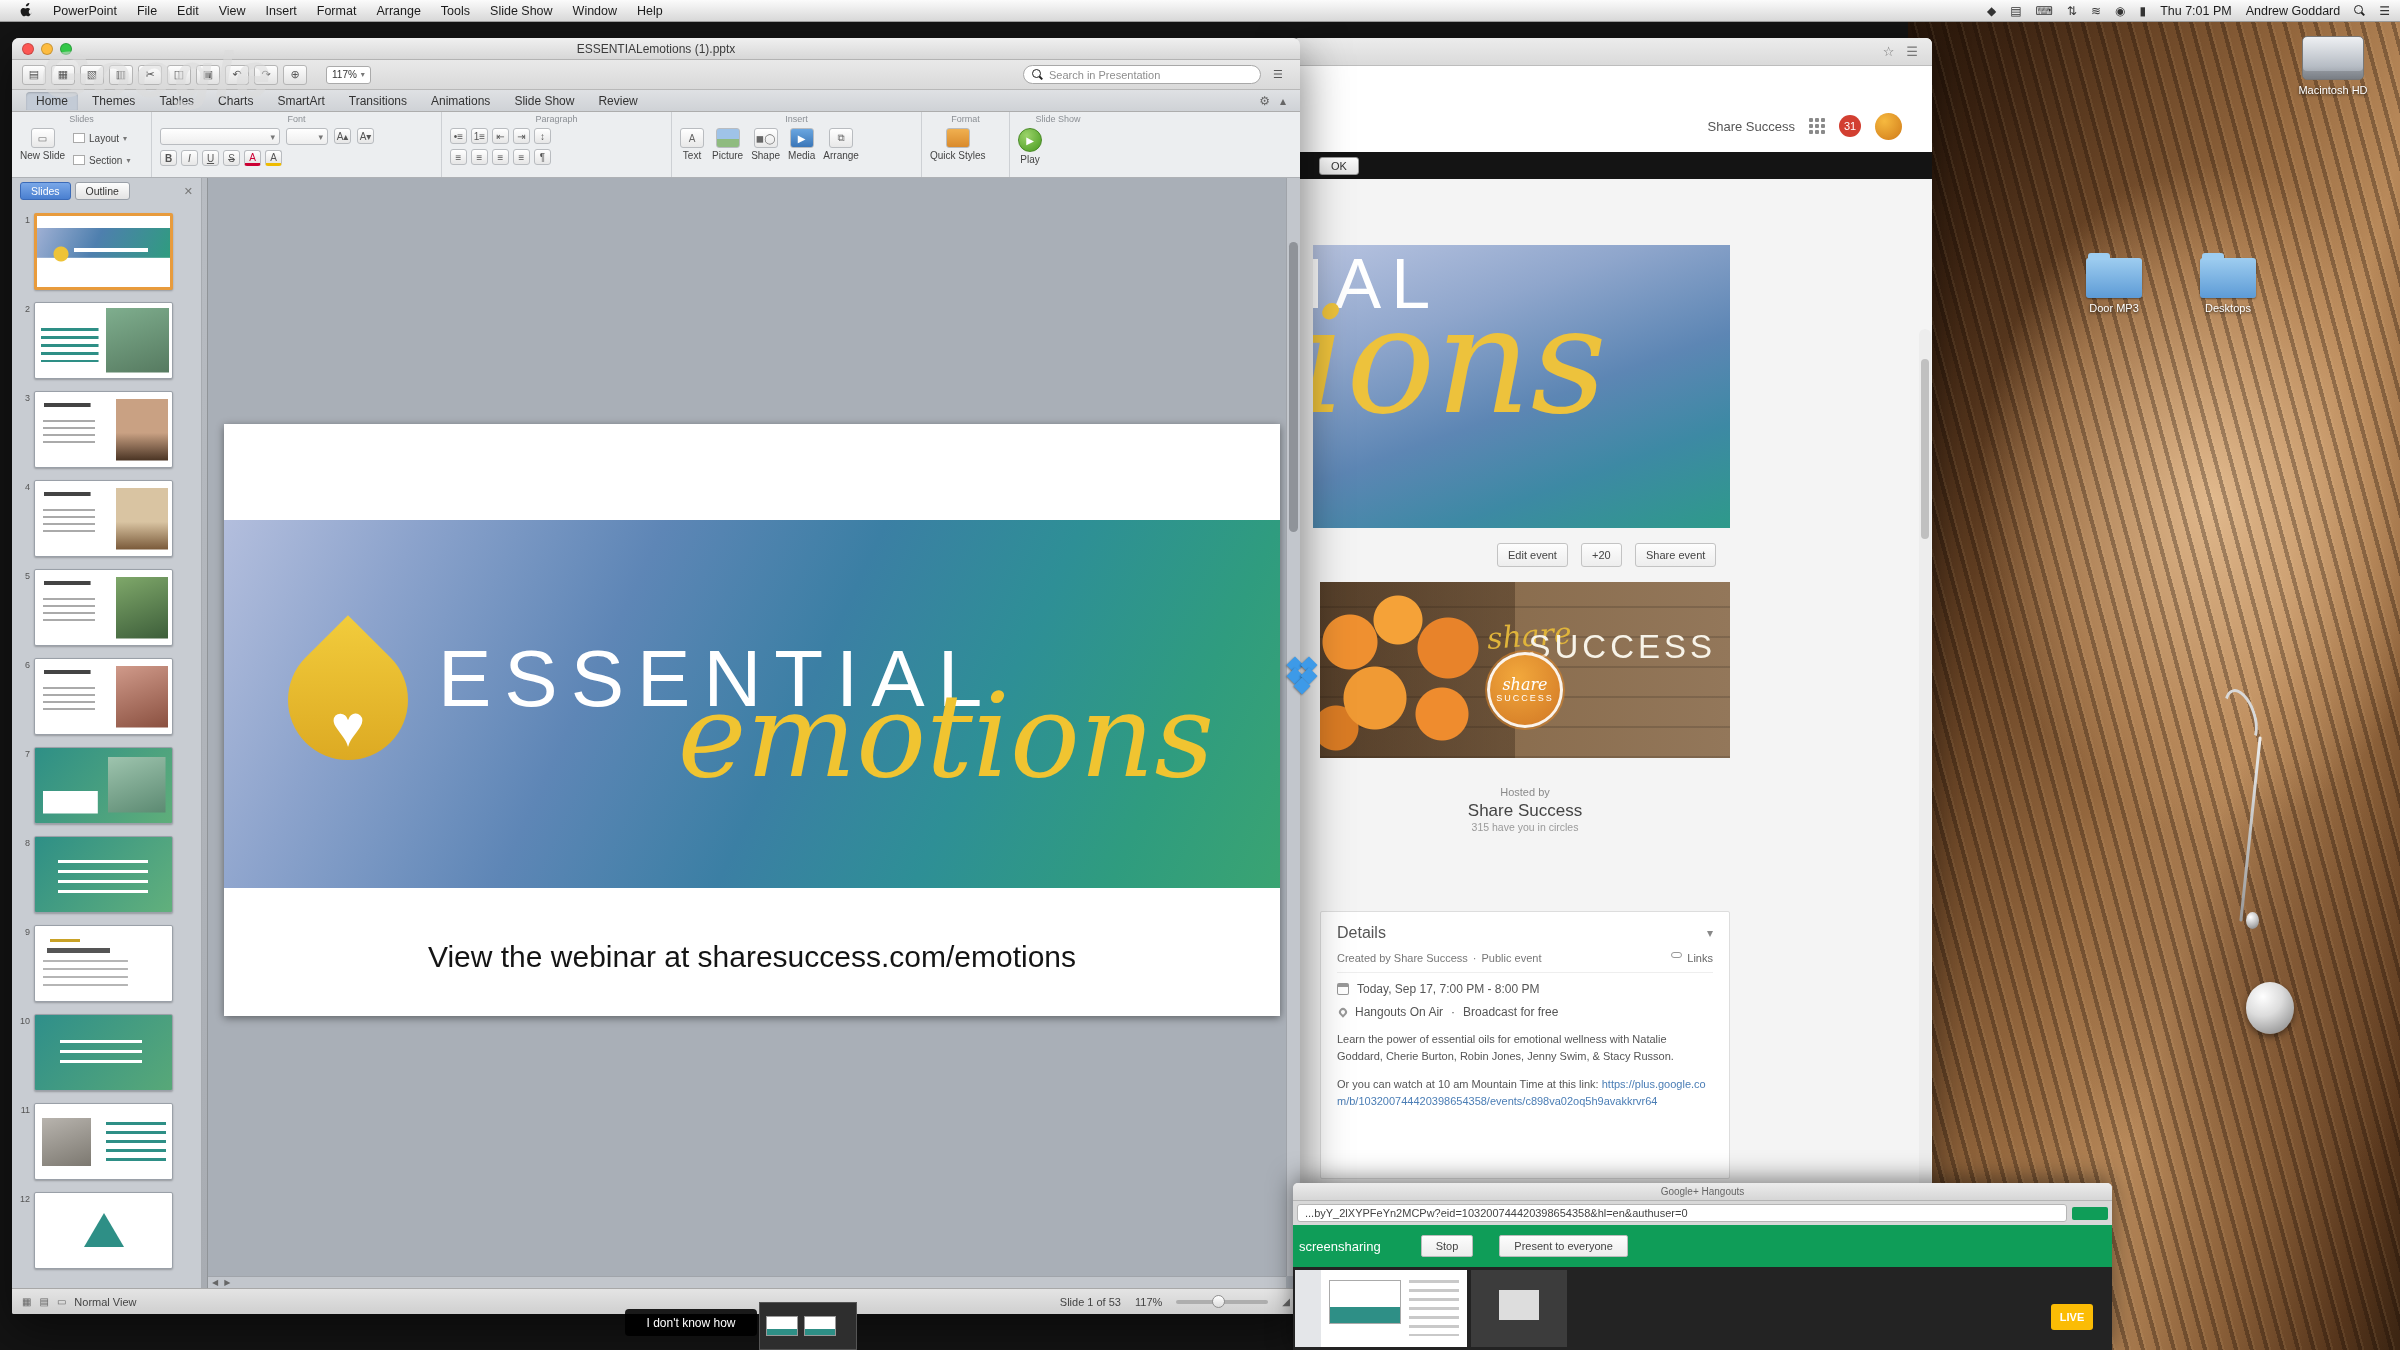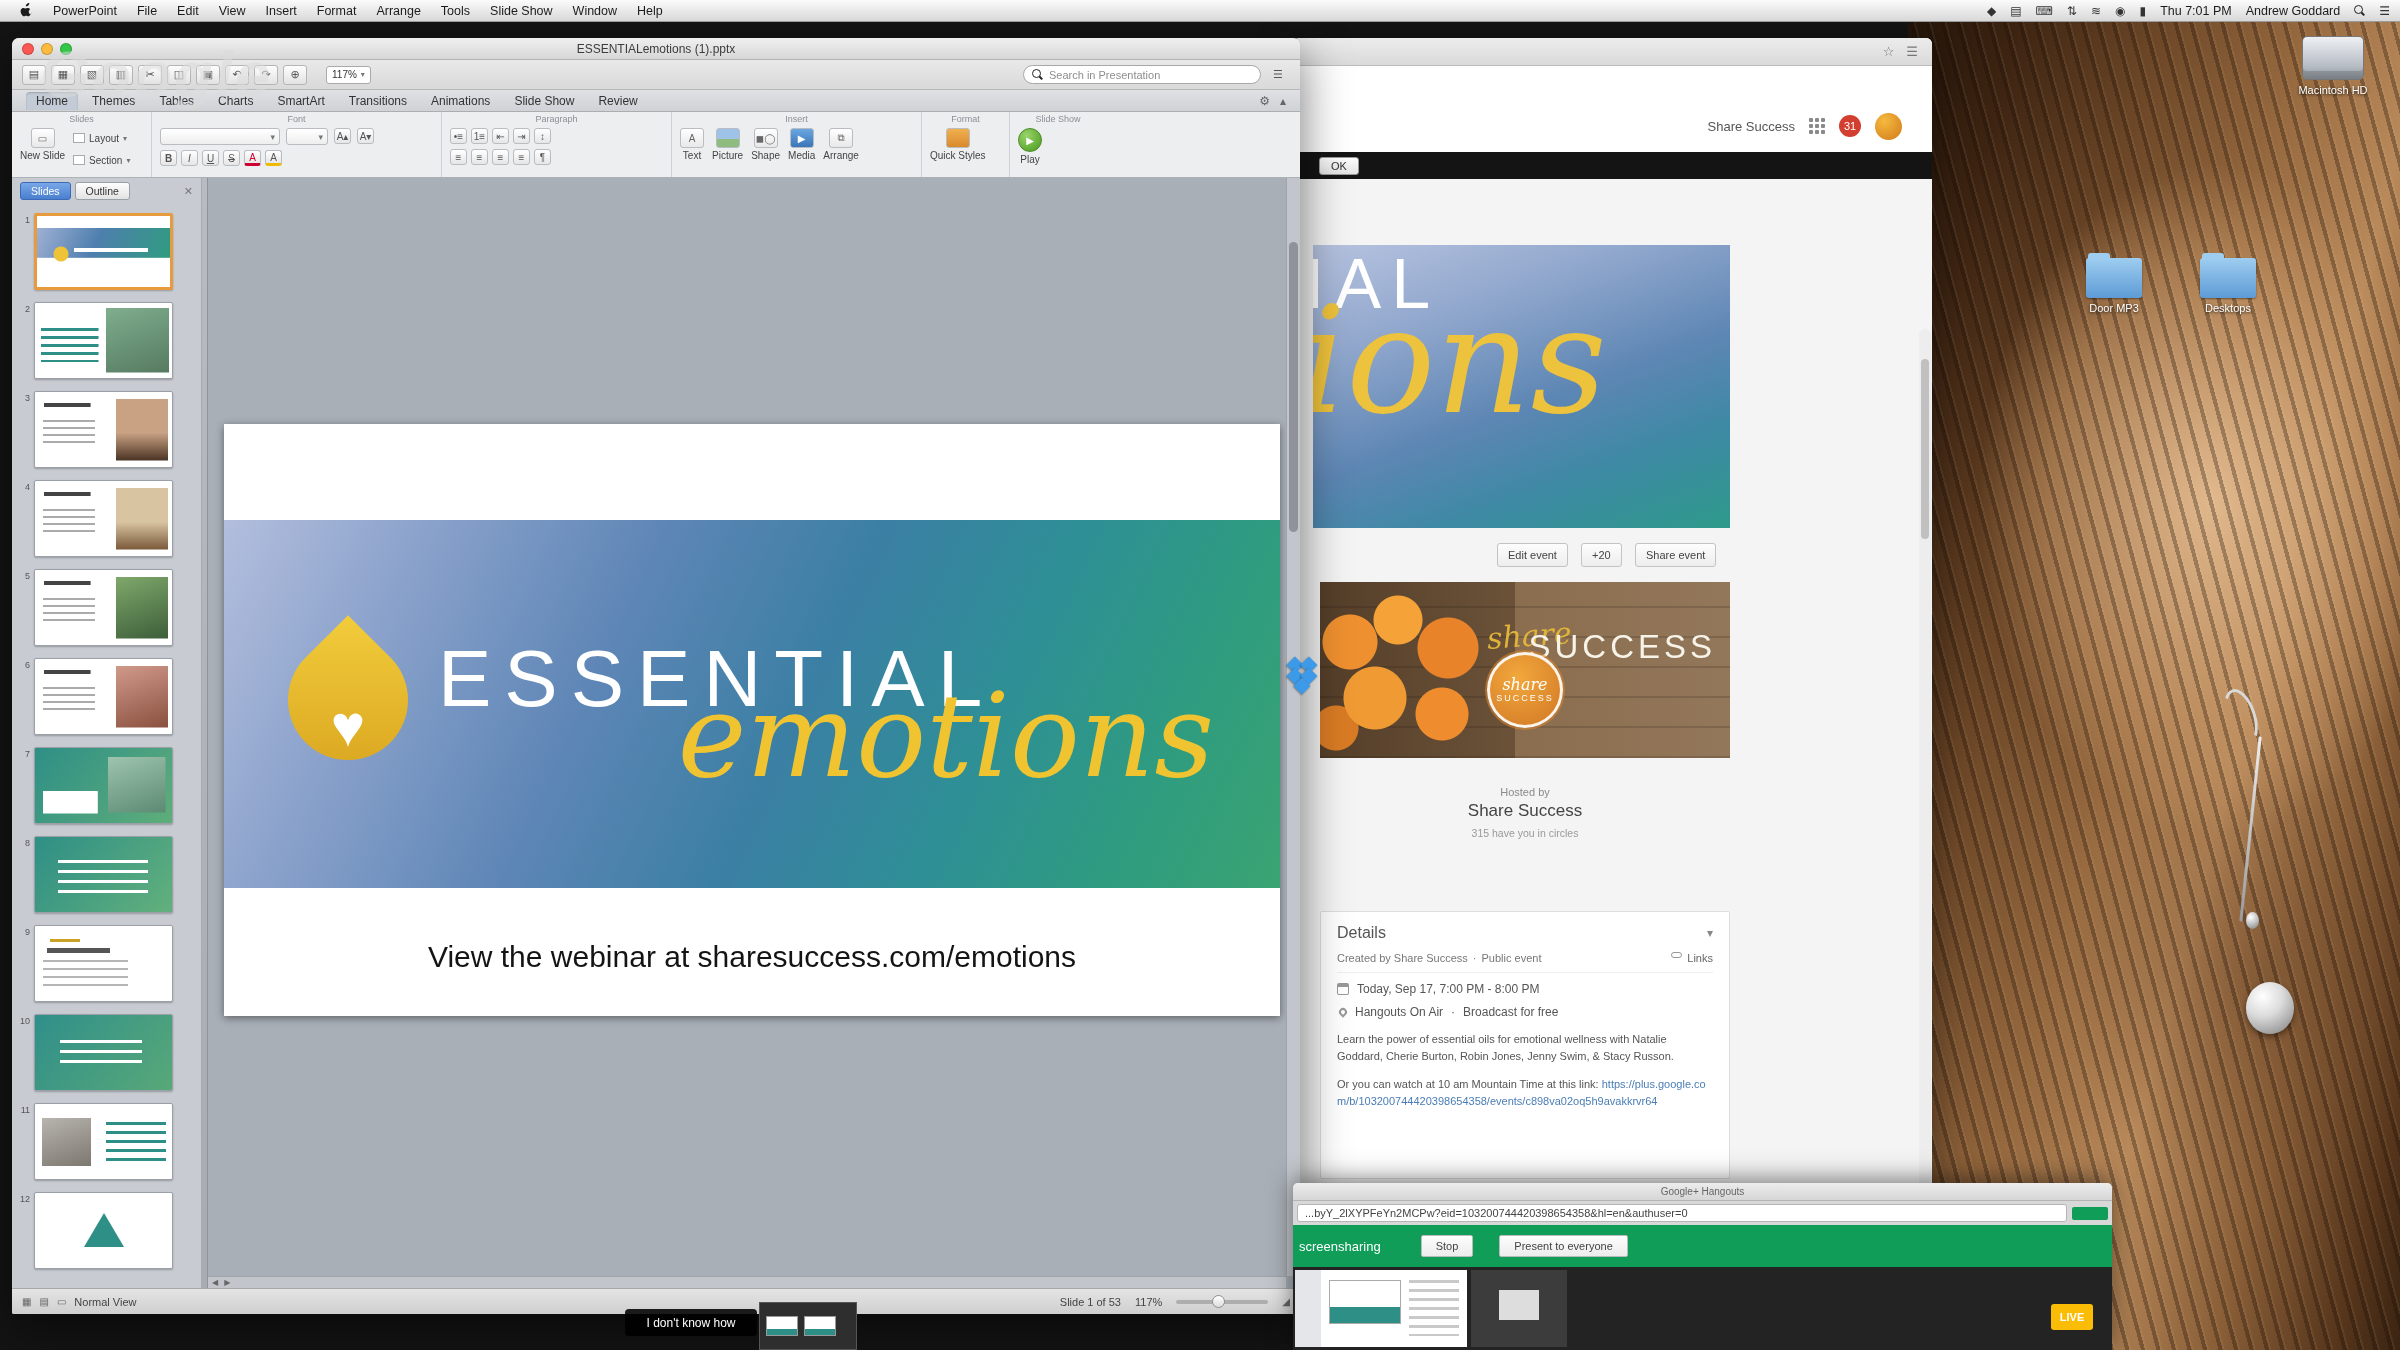--- a/index.html
+++ b/index.html
@@ -223,21 +223,21 @@
     font-size:30px; color:#e0b43a; transform:rotate(-4deg); }
   .card-caps { position:absolute; right:14px; top:46px; font-size:33px; letter-spacing:4px; color:#f7f3e8; }
   .ss-badge { position:absolute; left:50%; top:70px; transform:translateX(-50%); width:76px; height:76px; border-radius:50%;
     background:radial-gradient(circle at 40% 32%, #f2a83c, #d9832a 75%); border:3px solid rgba(255,255,255,0.9);
     box-shadow:0 0 0 2px rgba(217,131,42,0.6); display:flex; flex-direction:column; align-items:center; justify-content:center; color:#fff; }
   .ss-badge .b1 { font-family:"DejaVu Serif",serif; font-style:italic; font-size:16px; line-height:1; }
   .ss-badge .b2 { font-size:9px; letter-spacing:2px; }
   .hosted { position:absolute; left:27px; top:607px; width:410px; text-align:center; }
   .hosted .h1 { font-size:11px; color:#8a8a8a; }
   .hosted .h2 { font-size:17px; color:#444; margin-top:3px; }
-  .hosted .h3 { font-size:10.5px; color:#9a9a9a; margin-top:6px; }
+  .hosted .h3 { font-size:10.5px; color:#9a9a9a; margin-top:0; }
   .details { position:absolute; left:27px; top:732px; width:410px; height:268px; background:#fff;
     border:1px solid #ddd; border-radius:2px; padding:12px 16px; }
   .dc-head { display:flex; align-items:center; font-size:16px; color:#555; }
   .dc-head .chev { margin-left:auto; color:#888; font-size:12px; }
   .dc-meta { display:flex; align-items:center; gap:5px; margin-top:10px; font-size:11px; color:#777;
     border-bottom:1px solid #eee; padding-bottom:8px; }
   .dc-links { margin-left:auto; display:flex; gap:5px; color:#666; }
   .ico-link { width:11px; height:6px; border:1px solid #999; border-radius:3px; }
   .dc-row { display:flex; align-items:center; gap:8px; margin-top:9px; font-size:12px; color:#555; }
   .ico-cal { width:12px; height:12px; border:1px solid #999; border-top:4px solid #999; border-radius:2px; }

